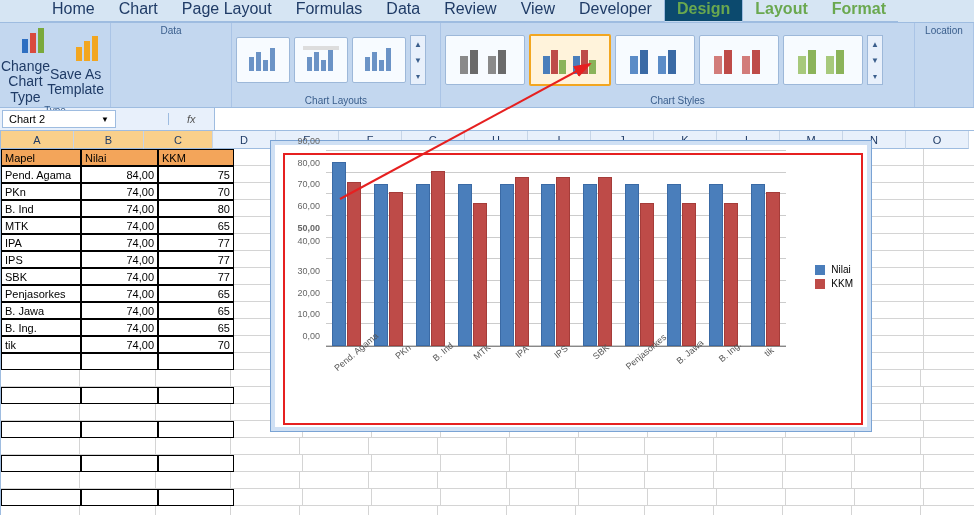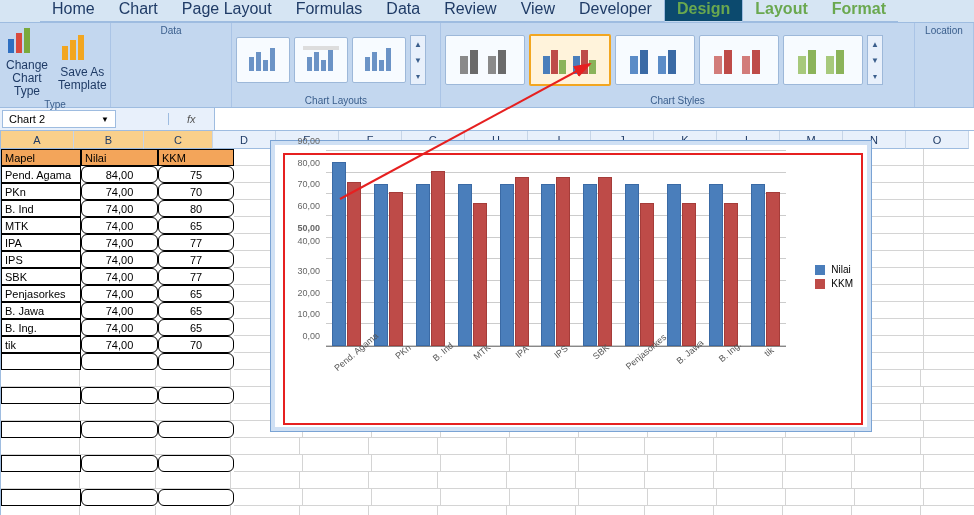--- a/index.html
+++ b/index.html
@@ -60,24 +60,24 @@
   }
   .group-label {
     text-align: center;
     font-size: 10px;
     color: #3a5e8c;
     padding-bottom: 1px;
   }
   .big-btn {
     display: flex;
     flex-direction: column;
-    align-items: flex-start;
+    align-items: flex-end;
     justify-content: center;
     width: 46px;
-    font-size: 12px;
+    font-size: 14px;
     color: #1f3b66;
     line-height: 1.1;
     text-align: center;
     gap: 2px;
   }
   .ic {
     width: 32px;
     height: 32px;
   }
   .layout-gallery, .style-gallery {
@@ -177,21 +177,21 @@
     border-right: 1px solid #d4d4d4;
     border-bottom: 1px solid #d4d4d4;
     padding: 0 3px;
     font-size: 11px;
     line-height: 17px;
     white-space: nowrap;
     overflow: hidden;
   }
   .tblhdr { background: #f3a55a; border: 1px solid #000; font-weight: normal; }
   .tblcell { background: #fff; border: 1px solid #000; }
-  .num { text-align: center; border-radius: 6px; }
+  .num { text-align: right; }
   
   .chart-container {
     position: absolute;
     left: 269px;
     top: 9px;
     width: 600px;
     height: 290px;
     background: #fff;
     border: 1px solid #7aa3d4;
     box-shadow: inset 0 0 0 4px #cfe0f4;

